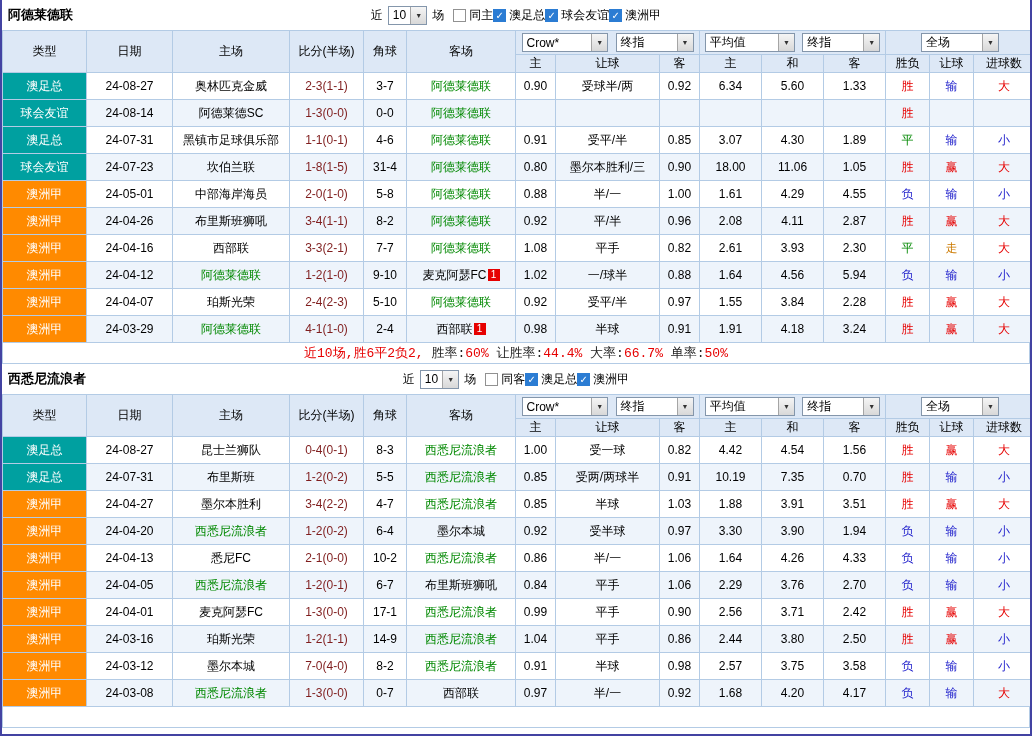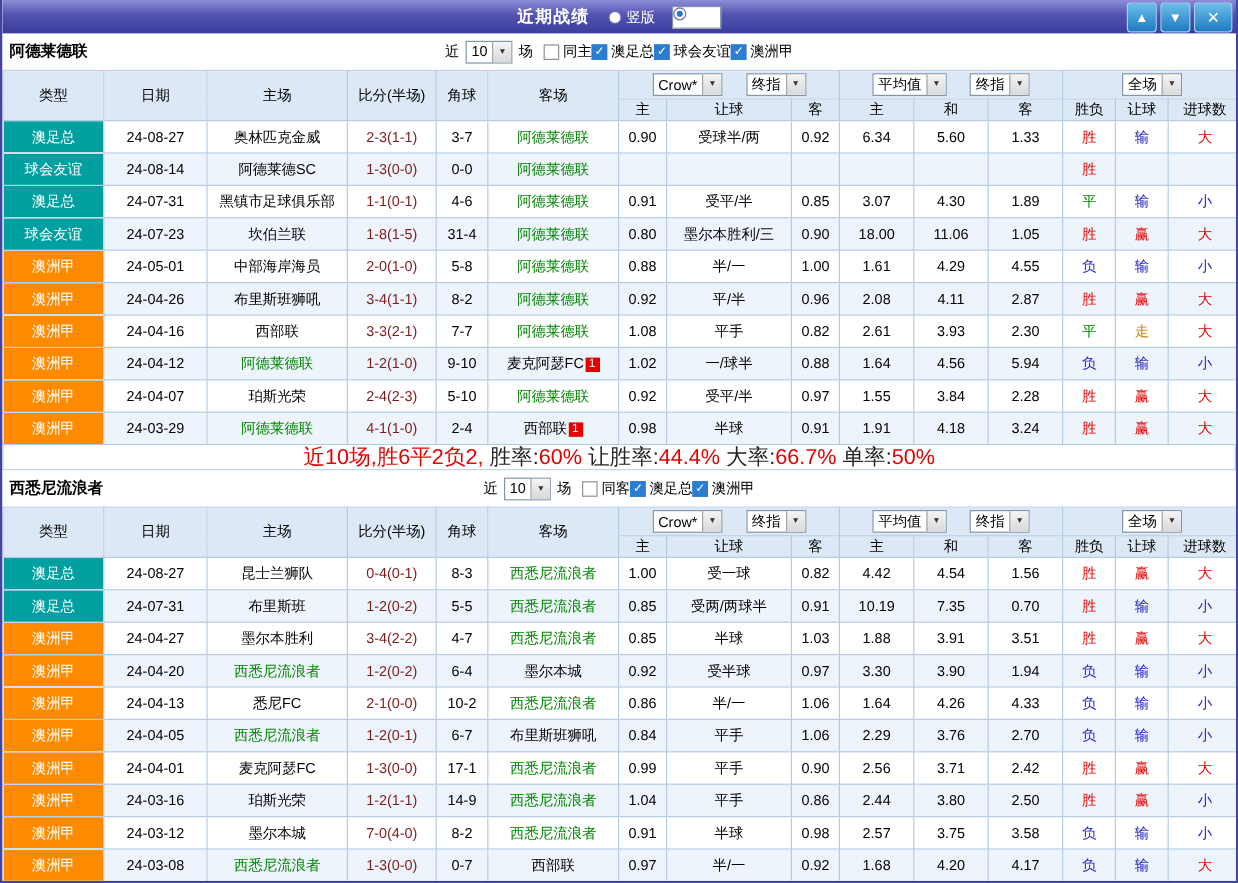--- a/index.html
+++ b/index.html
@@ -22,64 +22,44 @@
   .cb{display:inline-flex;align-items:center;gap:3px;cursor:pointer;}
   .cbox{width:13px;height:13px;box-sizing:border-box;border:1px solid #919191;background:#fff;display:inline-flex;align-items:center;justify-content:center;font-size:10px;color:#fff;}
   .cbox.on{background:#2b7cd3;border-color:#2b7cd3;}
   .sel{display:inline-flex;align-items:stretch;background:#fff;border:1px solid #8496ab;height:19px;box-sizing:border-box;cursor:pointer;vertical-align:middle;}
   .sel .txt{padding:0 4px;display:flex;align-items:center;font-size:12px;}
   .sel .arr{width:15px;display:flex;align-items:center;justify-content:center;background:linear-gradient(180deg,#f5f5f5,#d8d8d8);border-left:1px solid #a5a5a5;font-size:7px;color:#333;}
   table{width:100%;border-collapse:collapse;table-layout:fixed;}
   th,td{border:1px solid #b3cbe5;text-align:center;overflow:hidden;white-space:nowrap;padding:0;}
   thead th{background:#dde8f6;font-weight:normal;font-size:12px;}
   .group-row th{height:23px;}
-  .group-row .sel{margin:0 8px;}
+  .group-row .sel{margin:0 2px;gap:28px;}
   .sub-row th{height:17px;}
   tbody td{height:26px;background:#fff;font-size:12px;}
   tr.alt td{background:#eef4fb;}
   td.tag{color:#fff;}
   td.tag.teal{background:#00a0a0;}
   td.tag.orange{background:#ff8a00;}
   td.score{color:#7f1d1d;}
   .tname.major{color:#008800;}
   .redcard{display:inline-block;background:#e60000;color:#fff;font-size:10px;line-height:12px;min-width:10px;padding:0 1px;margin-left:1px;vertical-align:1px;}
   td.res.red{color:#e60000;}
   td.res.blue{color:#2222cc;}
   td.res.green{color:#008800;}
   td.res.orange{color:#cc7a00;}
   .seg{white-space:pre;}
   .seg.red{color:#e60000;}
   .seg.black{color:#222;}
-  .footer-bar{height:20px;display:flex;align-items:center;justify-content:center;border:1px solid #b3cbe5;border-top:none;font-size:18px;background:#fff;}
+  .footer-bar{height:20px;display:flex;align-items:center;justify-content:center;border:1px solid #b3cbe5;border-top:none;font-size:13px;background:#fff;font-family:Liberation Mono, monospace;}
 </style>
 </head>
 <body>
 
 <div class="window">
 
-  <div class="titlebar">
-    <div class="title-group">
-      <span class="title-text">近期战绩</span>
-      <span class="radio-group">
-          <span class="radio">
-            <span class="dot"></span>
-            <span>竖版</span>
-          </span>
-          <span class="radio sel">
-            <span class="dot"></span>
-            <span>横版</span>
-          </span>
-        </span>
-    </div>
-    <div class="win-buttons">
-        <span class="wbtn">▲</span>
-        <span class="wbtn">▼</span>
-        <span class="wbtn close">✕</span>
-      </div>
-  </div>
 
   <div class="section">
     <div class="section-bar">
       <span class="team-name">阿德莱德联</span>
       <div class="filters">
         <span>近</span>
         <span class="sel">
             <span class="txt">10</span>
             <span class="arr">▼</span>
           </span>

